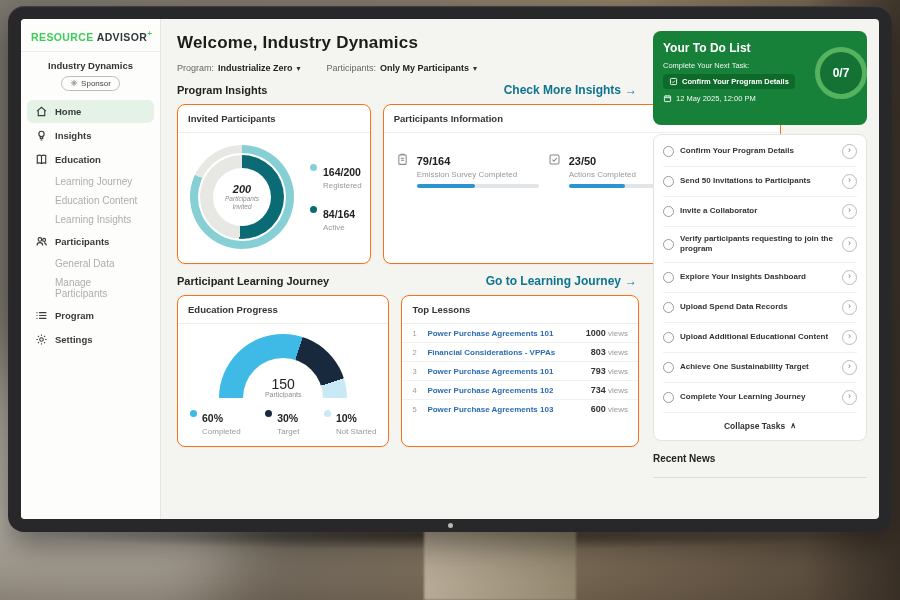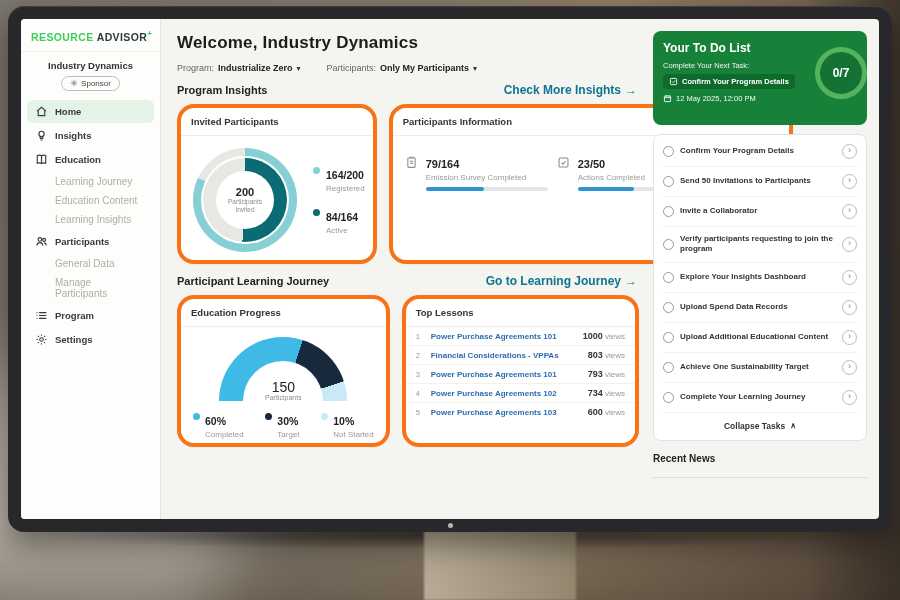--- a/index.html
+++ b/index.html
@@ -46,21 +46,21 @@
   .main{flex:1;min-width:0;padding:12px 12px 0 16px;box-sizing:border-box;}
   .welcome{font-size:17px;font-weight:bold;color:#1C1C1A;margin:2px 0 10px;letter-spacing:.2px;}
   .filters{display:flex;gap:26px;align-items:center;font-size:9px;color:#666;margin-bottom:10px;}
   .filter{display:flex;align-items:center;cursor:pointer;}
   .filter-value{font-weight:bold;color:#222;margin-left:4px;}
   .chev-down{font-size:8px;margin-left:4px;color:#333;}
   .section-head{display:flex;justify-content:space-between;align-items:center;margin:4px 2px 7px 0;}
   .section-title{font-size:11px;font-weight:bold;color:#222;}
   .section-link{font-size:12px;font-weight:bold;color:#0E7490;display:flex;gap:4px;align-items:center;cursor:pointer;}
   .cards{display:flex;gap:12px;margin-bottom:10px;}
-  .card{background:#fff;border:4px solid #f97316;border-radius:17px;box-shadow:0 1px 2px rgba(0,0,0,.04);box-sizing:border-box;}
+  .card{background:#fff;border:1px solid #f97316;border-radius:8px;box-shadow:0 1px 2px rgba(0,0,0,.04);box-sizing:border-box;}
   .card-title{font-size:9.5px;font-weight:bold;color:#333;padding:8px 10px;border-bottom:1px solid #EDEDEA;}
   
   .card-invited{flex:1.18;height:160px;}
   .invited-body{display:flex;align-items:center;gap:16px;padding:12px 8px 0 12px;}
   .donut-outer{width:104px;height:104px;border-radius:50%;display:flex;align-items:center;justify-content:center;flex-shrink:0;}
   .donut-gap{width:88px;height:88px;border-radius:50%;background:#fff;display:flex;align-items:center;justify-content:center;}
   .donut-inner{width:84px;height:84px;border-radius:50%;display:flex;align-items:center;justify-content:center;}
   .donut-center{width:58px;height:58px;border-radius:50%;background:#fff;display:flex;flex-direction:column;align-items:center;justify-content:center;text-align:center;}
   .donut-value{font-size:11px;font-weight:bold;color:#222;}
   .donut-label{font-size:6.5px;color:#8d8d89;line-height:1.2;width:40px;}
@@ -231,21 +231,21 @@
         </span>
       </div>
 
       <div class="cards">
 
         <div class="card card-invited">
           <div class="card-title">Invited Participants</div>
           <div class="invited-body">
             <div class="donut-outer" style="background: conic-gradient(rgb(134, 207, 213) 0deg, rgb(134, 207, 213) 82%, rgb(231, 231, 228) 0deg);">
               <div class="donut-gap">
-                <div class="donut-inner" style="background: conic-gradient(rgb(11, 107, 117) 0deg, rgb(11, 107, 117) 51%, rgb(231, 231, 228) 0deg);">
+                <div class="donut-inner" style="background: conic-gradient(rgb(11, 107, 117) 0deg, rgb(11, 107, 117) 51%, rgb(231, 231, 228) 0deg); font-style: italic;">
                   <div class="donut-center">
                     <span class="donut-value">200</span>
                     <span class="donut-label">Participants Invited</span>
                   </div>
                 </div>
               </div>
             </div>
             <div class="legend-col">
               <div class="legend-item">
                 <span class="legend-dot" style="background-color: rgb(134, 207, 213);"></span>

